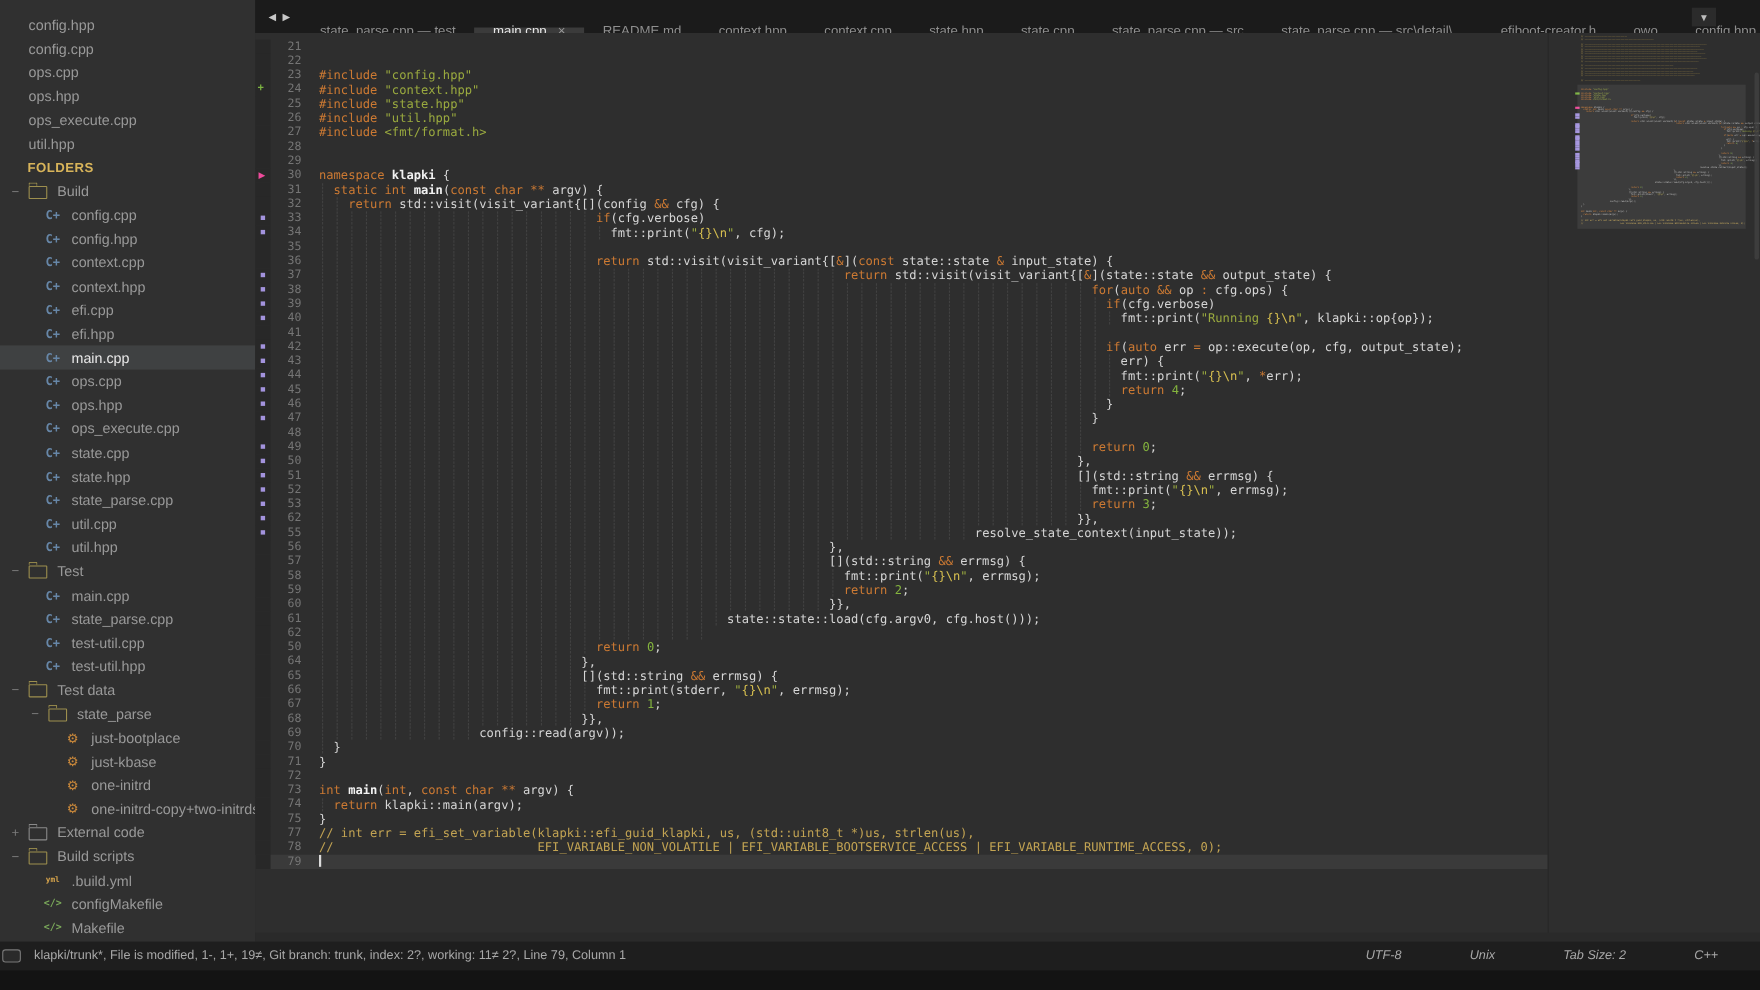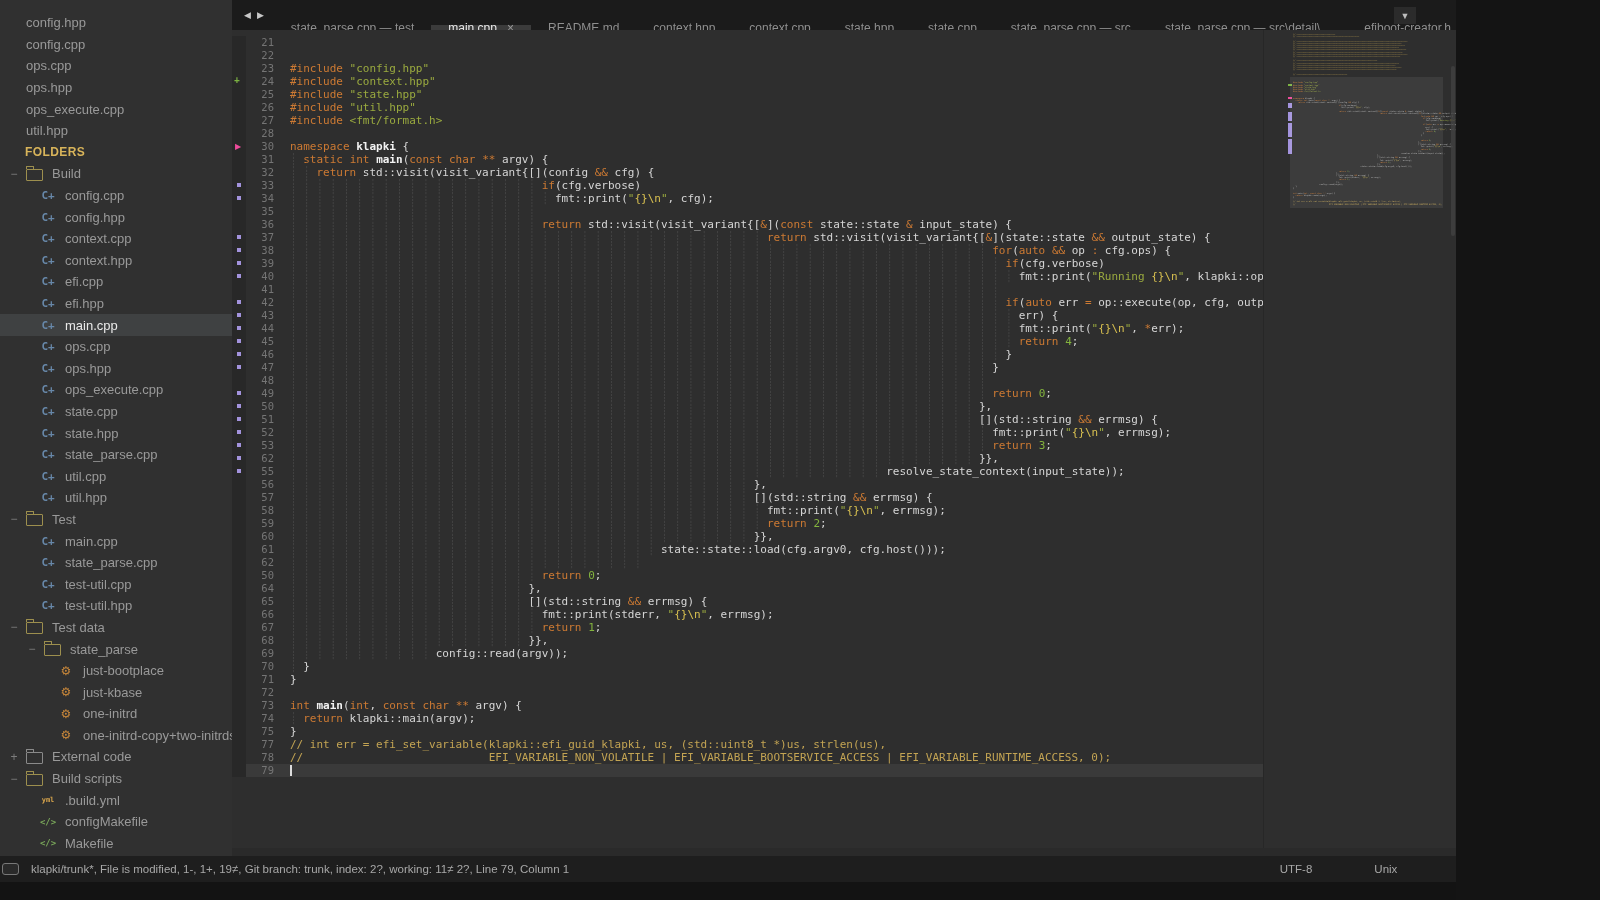--- a/index.html
+++ b/index.html
@@ -1,16 +1,16 @@
 <!DOCTYPE html>
 <html><head>
 <meta charset="utf-8">
 <style>
   html,body{margin:0;padding:0;background:#141414;}
-  .app{position:relative;width:1456px;height:900px;overflow:hidden;background:#2e2e2e;
+  .app{position:relative;width:1600px;height:900px;overflow:hidden;background:#2e2e2e;
        font-family:"Liberation Sans",sans-serif;-webkit-font-smoothing:antialiased;}
 
   
   .tabbar{position:absolute;left:232px;right:0;top:0;height:30px;background:#1b1b1b;
           display:flex;align-items:stretch;white-space:nowrap;overflow:hidden;}
   .navarrows{display:flex;align-items:center;gap:6px;padding:0 10px 0 12px;color:#c8c8c8;font-size:9px;}
   .navarrows span{cursor:default;}
   .tab{display:flex;align-items:center;padding:0 17px;font-size:12px;color:#8f8f8f;cursor:default;margin-top:25px;}
   .tab.active{background:#3b3b3b;color:#e6e6e6;}
   .tab .close{margin-left:10px;color:#9a9a9a;font-size:12px;}
@@ -63,21 +63,21 @@
          color:#b9b9b9;white-space:pre;letter-spacing:0;}
   .mm-view{position:absolute;left:26px;top:47px;width:153px;height:131px;background:rgba(255,255,255,0.07);}
   .mm-mk{position:absolute;left:24px;width:4px;height:2.4px;}
   .vscroll{position:absolute;right:1px;top:36px;width:4px;height:170px;background:#454545;border-radius:2px;opacity:.7;}
 
   
   .statusbar{position:absolute;left:0;top:856px;width:1600px;height:26px;background:#1e1e1e;
              display:flex;align-items:center;font-size:11.5px;color:#a8a8a8;}
   .st-left{display:flex;align-items:center;padding-left:2px;gap:12px;flex:1;}
   .st-icon{width:15px;height:10px;border:1px solid #787878;border-radius:3px;background:#2a2a2a;}
-  .st-right{display:flex;gap:62px;}
+  .st-right{display:flex;gap:62px;padding-right:38px;font-style:italic;}
   .below-status{position:absolute;left:0;top:882px;width:1600px;height:18px;background:#131313;}
 </style>
 </head>
 <body>
 
 <div class="app">
 
   <div class="sidebar">
     <div class="sb-inner" id="sb-inner">
         <div class="sb-row openfile">
@@ -320,20 +320,25 @@
           <span class="cd"><span class="k">#include</span> <span class="s">"util.hpp"</span></span>
         </div>
         <div class="row">
           <span class="mk"></span>
           <span class="ln">27</span>
           <span class="cd"><span class="k">#include</span> <span class="s">&lt;fmt/format.h&gt;</span></span>
         </div>
         <div class="row">
           <span class="mk"></span>
           <span class="ln">28</span>
+          <span class="cd"></span>
+        </div>
+        <div class="row">
+          <span class="mk"></span>
+          <span class="ln">29</span>
           <span class="cd"></span>
         </div>
         <div class="row">
           <span class="mk">
             <span class="bmk">▶</span>
           </span>
           <span class="ln">30</span>
           <span class="cd"><span class="k">namespace</span> <span class="b">klapki</span> {</span>
         </div>
         <div class="row">

